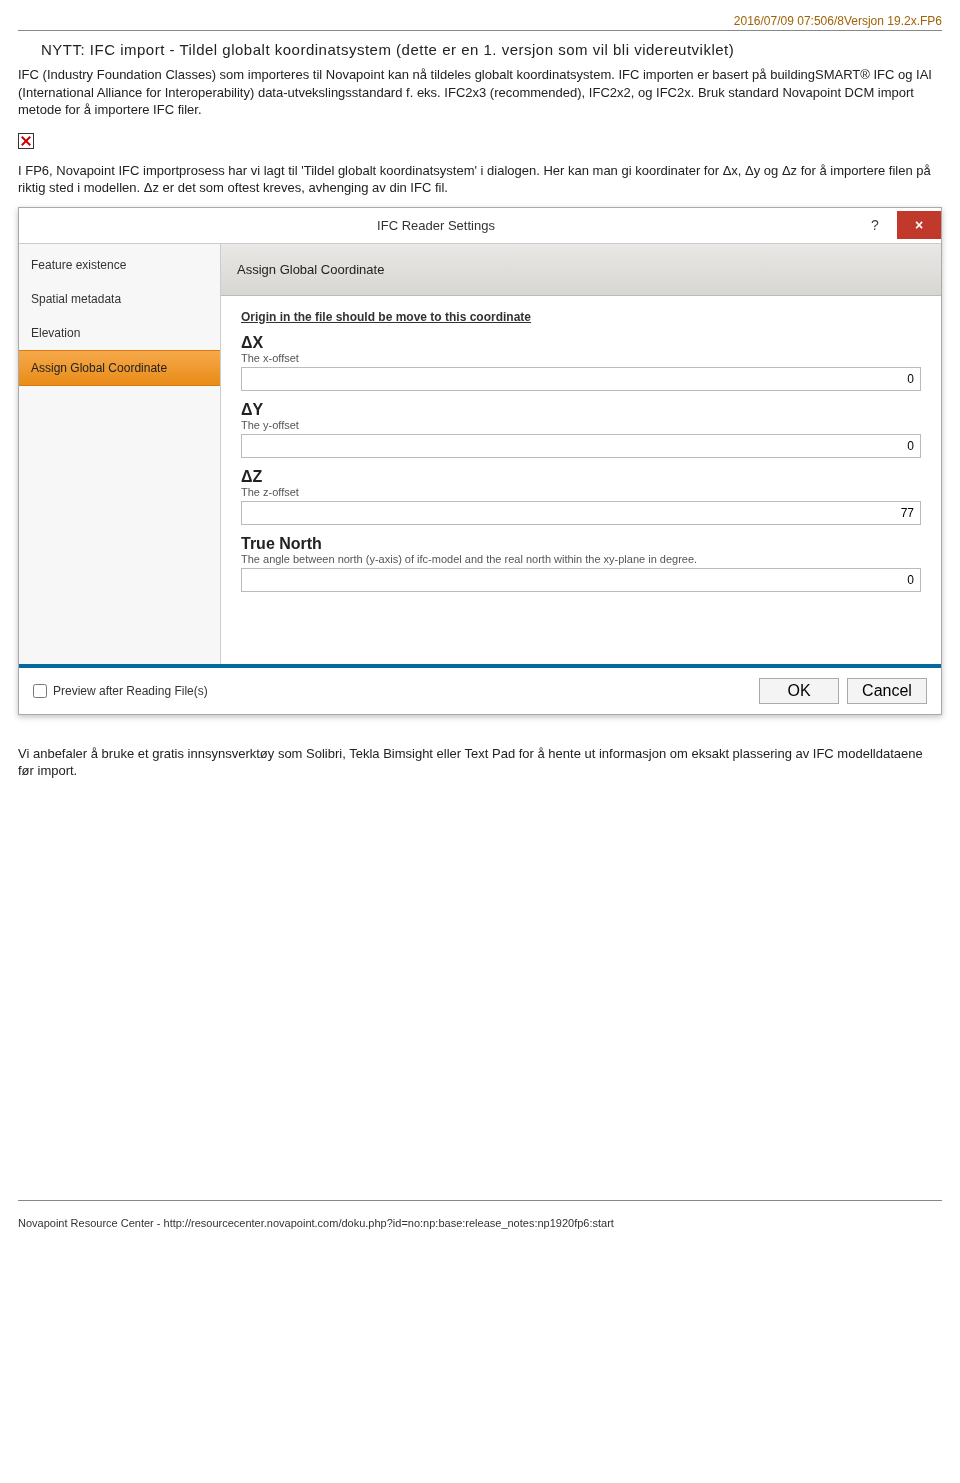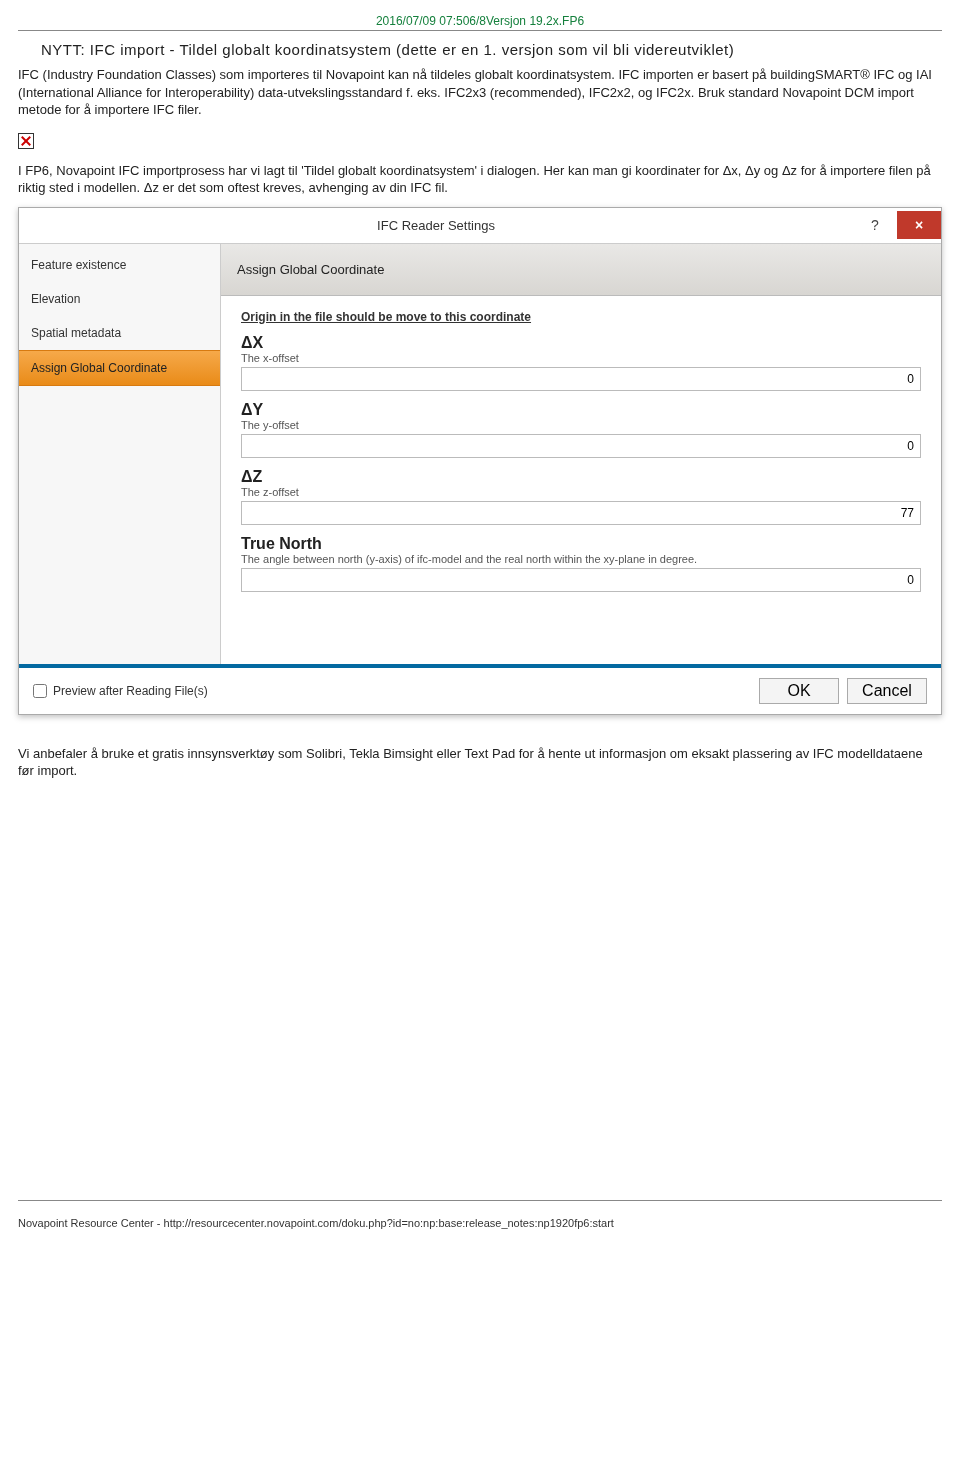--- a/index.html
+++ b/index.html
@@ -1,18 +1,18 @@
 <!DOCTYPE html>
 <html><head>
 <meta charset="utf-8">
 <style>
   * { box-sizing: border-box; margin: 0; padding: 0; }
   body { font-family: Verdana, Arial, sans-serif; font-size: 13px; color: #333; width: 960px; background: #fff; }
   .page { padding: 14px 18px 8px 18px; }
-  .hdr-row { display: flex; justify-content: center; border-bottom: 1px solid #888; padding-bottom: 2px; font-size: 12px; color: #15803d; }
+  .hdr-row { display: flex; justify-content: flex-end; border-bottom: 1px solid #888; padding-bottom: 2px; font-size: 12px; color: #a16207; }
   .content { padding-top: 10px; }
   h3.section-heading { font-size: 15px; font-weight: 400; letter-spacing: 0.5px; color: #222; margin-bottom: 8px; margin-left: 23px; }
   p.body-text { font-size: 13px; line-height: 1.35; margin-bottom: 10px; color: #222; }
   .broken-img { border: 1px solid #333; display: inline-block; width: 16px; height: 16px; position: relative; margin: 4px 0 10px 0; }
   .broken-img::before, .broken-img::after { content: ""; position: absolute; background: #c00; }
   .broken-img::before { width: 12px; height: 2px; top: 6px; left: 1px; transform: rotate(45deg); }
   .broken-img::after  { width: 12px; height: 2px; top: 6px; left: 1px; transform: rotate(-45deg); }
 
   
   .dialog-wrap { border: 1px solid #aaa; box-shadow: 0 2px 6px rgba(0,0,0,.25); background: #fff; margin: 4px 0 30px 0; }
@@ -67,22 +67,22 @@
         <div class="ttext">IFC Reader Settings</div>
         <div class="tspacer"></div>
         <div class="tbtns">
           <div class="tbtn help">?</div>
           <div class="tbtn close">×</div>
         </div>
       </div>
       <div class="dialog-body">
         <div class="sidebar">
           <div class="side-item">Feature existence</div>
+          <div class="side-item">Spatial metadata</div>
           <div class="side-item">Elevation</div>
-          <div class="side-item">Spatial metadata</div>
           <div class="side-item active">Assign Global Coordinate</div>
         </div>
         <div class="mainpane">
           <div class="banner">
             <span class="btxt">Assign Global Coordinate</span>
           </div>
           <div class="form">
             <div class="intro">Origin in the file should be move to this coordinate</div>
 
             <div class="fgroup">

